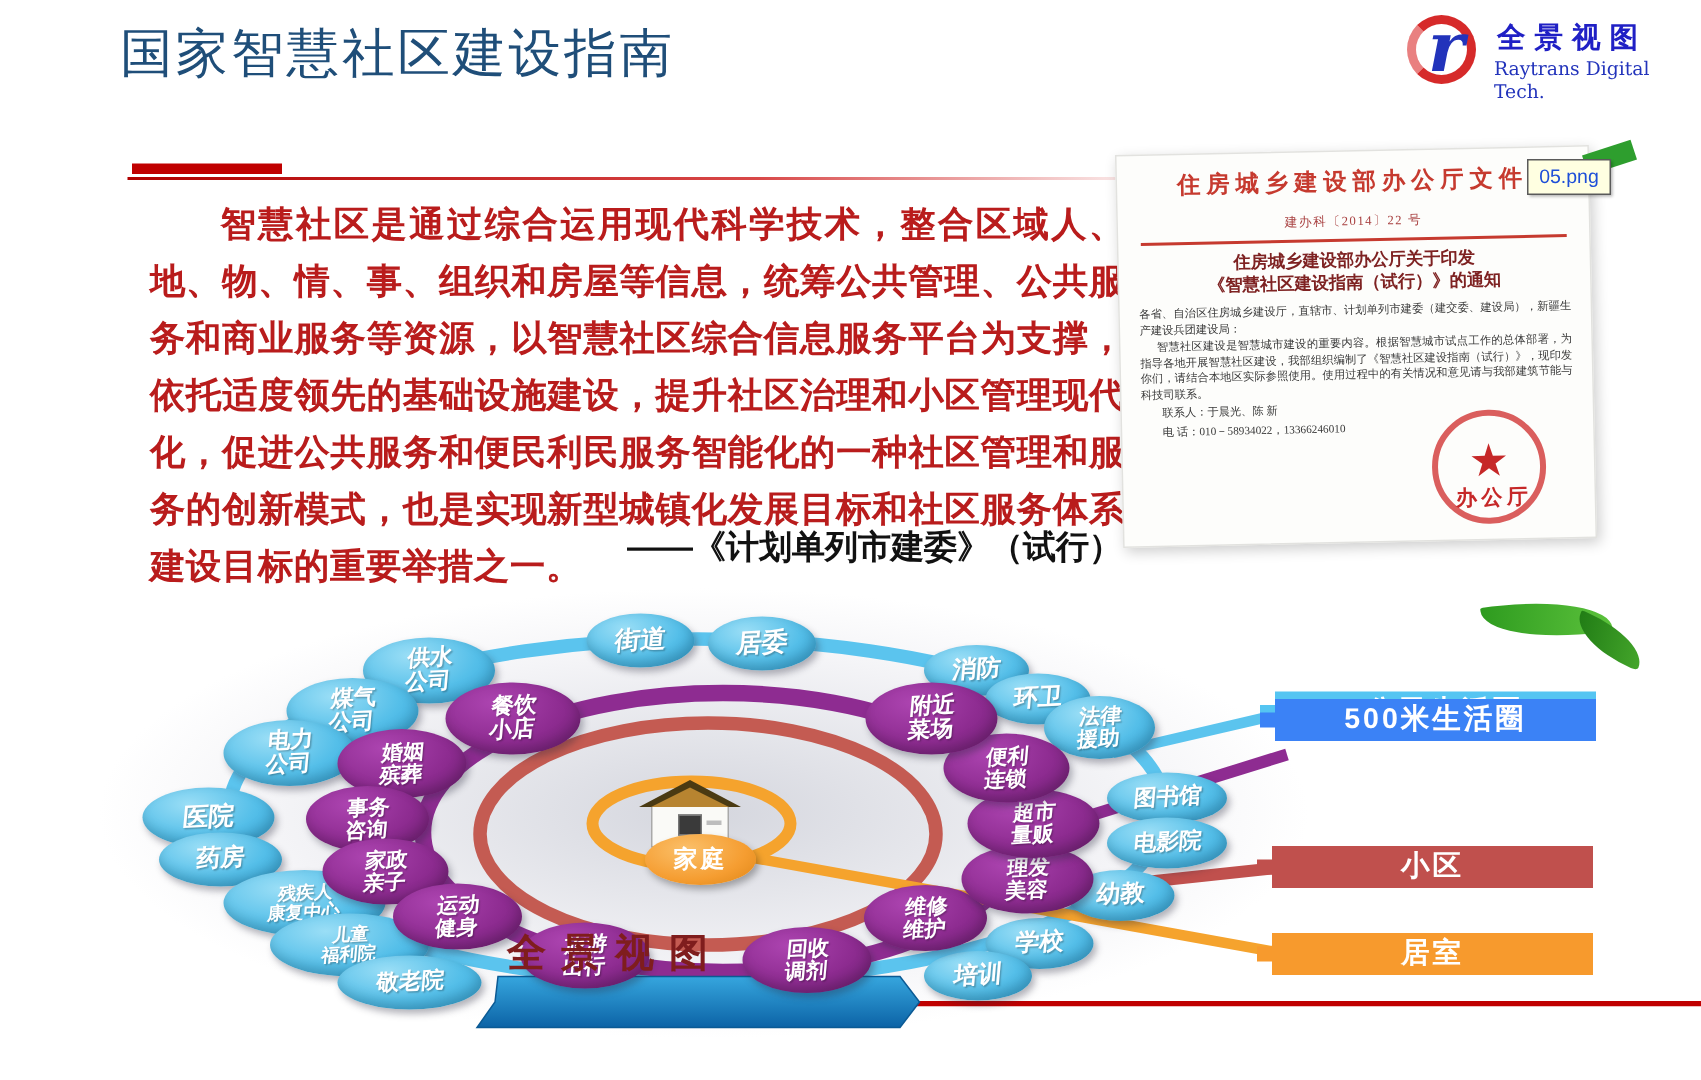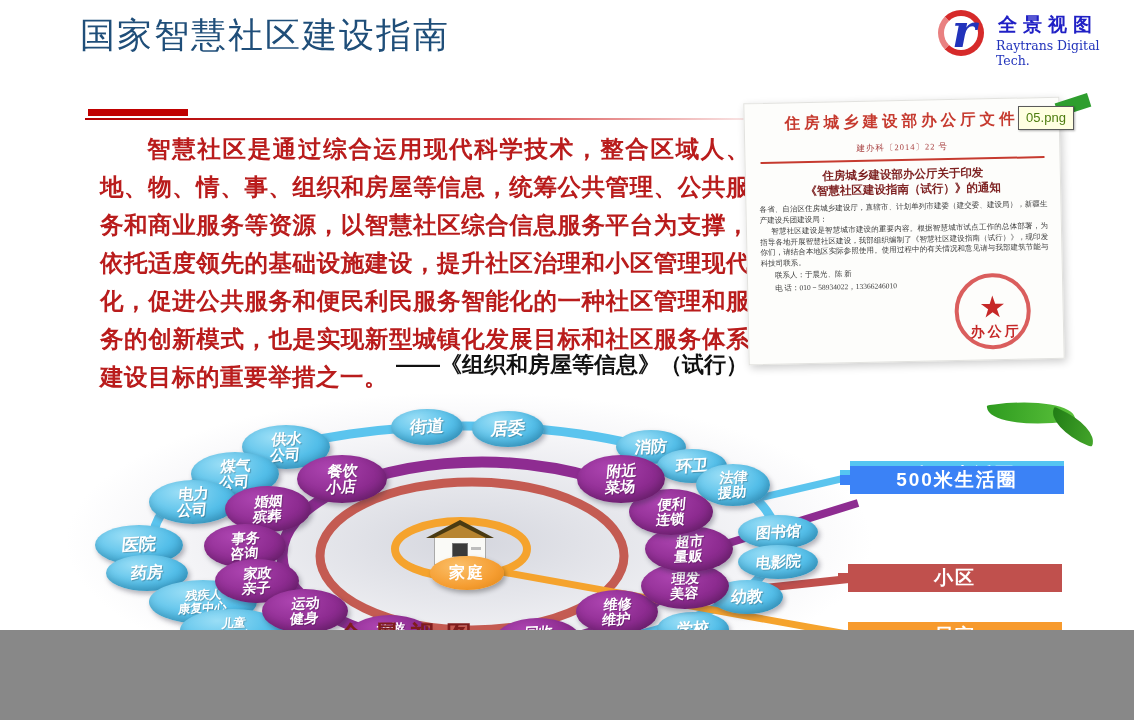--- a/index.html
+++ b/index.html
@@ -1,17 +1,17 @@
 <!DOCTYPE html>
 <html><head>
 <meta charset="utf-8">
 <style>
   * { margin:0; padding:0; box-sizing:border-box; }
   body { background:#888; font-family:"Liberation Sans","DejaVu Sans",sans-serif; }
-  .slide { position:relative; width:1134px; height:630px; background:#ffffff; overflow:hidden; margin:0 auto;padding-left:27px; }
+  .slide { position:relative; width:1134px; height:720px; background:#ffffff; overflow:hidden; margin:0 auto;padding-left:27px; }
 
   
   .page-title { position:absolute; left:80px; top:12px; font-family:"DejaVu Serif","Liberation Serif",serif;
     font-size:35px; color:#1F4E79; letter-spacing:2px; font-weight:500; }
   .logo { position:absolute; left:936px; top:4px; width:196px; height:62px; }
   .logo-ring { position:absolute; left:2px; top:6px; width:46px; height:46px; border:6px solid #D62A2A;
     border-radius:50%; border-left-color:#E98080; }
   .logo-r { position:absolute; left:16px; top:0px; font-family:"DejaVu Serif",serif; font-style:italic;
     font-size:46px; color:#2233BB; font-weight:bold; }
   .logo-cn { position:absolute; left:62px; top:8px; font-size:19px; font-weight:bold; color:#2020C5; letter-spacing:6px; }
@@ -40,21 +40,21 @@
   .doc-body.indent { text-indent:1.5em; margin-top:1px; }
   .doc-contact { font-size:7.5px; line-height:10.5px; color:#3a3a3a; padding-left:14px; margin-top:2px; }
   .seal { position:absolute; right:28px; bottom:6px; width:84px; height:84px; }
   .seal-ring { position:absolute; inset:4px; border:4px solid rgba(206,40,40,0.75); border-radius:50%; }
   .seal-star { position:absolute; left:0; right:0; top:20px; text-align:center; color:#C62828; font-size:30px; }
   .seal-label { position:absolute; left:0; right:-6px; bottom:12px; text-align:center; color:#C62828;
     font-size:14px; font-weight:bold; letter-spacing:3px; }
 
   
   .tooltip { position:absolute; left:1018px; top:106px; width:56px; height:24px; background:#FFFFE1;
-    border:1px solid #5a5a5a; box-shadow:1px 1px 2px rgba(0,0,0,0.3); font-size:13px; color:#4d7c0f;
+    border:1px solid #5a5a5a; box-shadow:1px 1px 2px rgba(0,0,0,0.3); font-size:13px; color:#1d4ed8;
     text-align:center; line-height:22px; z-index:30; font-family:"Liberation Sans",sans-serif; }
   .tooltip-wedge { position:absolute; left:1056px; top:98px; width:34px; height:14px; background:#2E9E2E;
     transform:rotate(-18deg); z-index:29; }
   .leaf1 { position:absolute; left:988px; top:400px; width:86px; height:26px;
     background:linear-gradient(100deg,#2E9B1F,#5CC23C); border-radius:4% 100% 10% 100%;
     transform:rotate(-7deg); z-index:6; }
   .leaf2 { position:absolute; left:1048px; top:416px; width:50px; height:22px;
     background:linear-gradient(80deg,#1F7A14,#46A82C); border-radius:4% 100% 10% 100%;
     transform:rotate(24deg); z-index:6; }
 
@@ -110,21 +110,21 @@
   <div class="logo">
     <div class="logo-ring"></div>
     <div class="logo-r">r</div>
     <div class="logo-cn">全景视图</div>
     <div class="logo-en">Raytrans Digital Tech.</div>
   </div>
   <div class="accent-bar"></div>
   <div class="accent-line"></div>
 
   <p class="intro">智慧社区是通过综合运用现代科学技术，整合区域人、地、物、情、事、组织和房屋等信息，统筹公共管理、公共服务和商业服务等资源，以智慧社区综合信息服务平台为支撑，依托适度领先的基础设施建设，提升社区治理和小区管理现代化，促进公共服务和便民利民服务智能化的一种社区管理和服务的创新模式，也是实现新型城镇化发展目标和社区服务体系建设目标的重要举措之一。</p>
-  <p class="attribution">——《组织和房屋等信息》（试行）</p>
+  <p class="attribution">——《计划单列市建委》（试行）</p>
 
   <div class="doc">
     <div class="doc-header">住房城乡建设部办公厅文件</div>
     <div class="doc-num">建办科〔2014〕22 号</div>
     <div class="doc-rule"></div>
     <div class="doc-title">住房城乡建设部办公厅关于印发</div>
     <div class="doc-title">《智慧社区建设指南（试行）》的通知</div>
     <div class="doc-body">各省、自治区住房城乡建设厅，直辖市、计划单列市建委（建交委、建设局），新疆生产建设兵团建设局：</div>
     <div class="doc-body indent">智慧社区建设是智慧城市建设的重要内容。根据智慧城市试点工作的总体部署，为指导各地开展智慧社区建设，我部组织编制了《智慧社区建设指南（试行）》，现印发你们，请结合本地区实际参照使用。使用过程中的有关情况和意见请与我部建筑节能与科技司联系。</div>
     <div class="doc-contact">联系人：于晨光、陈  新</div>

